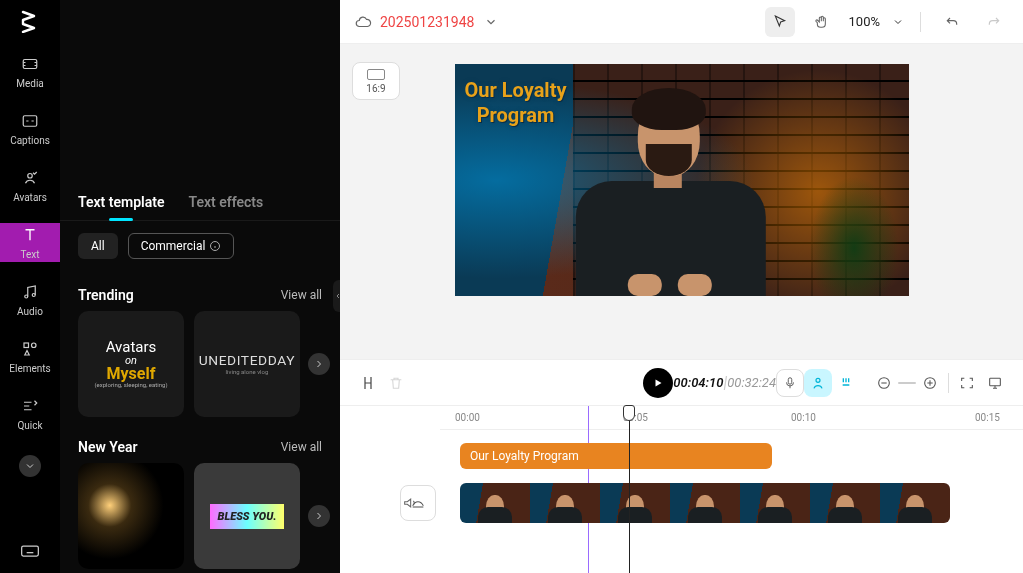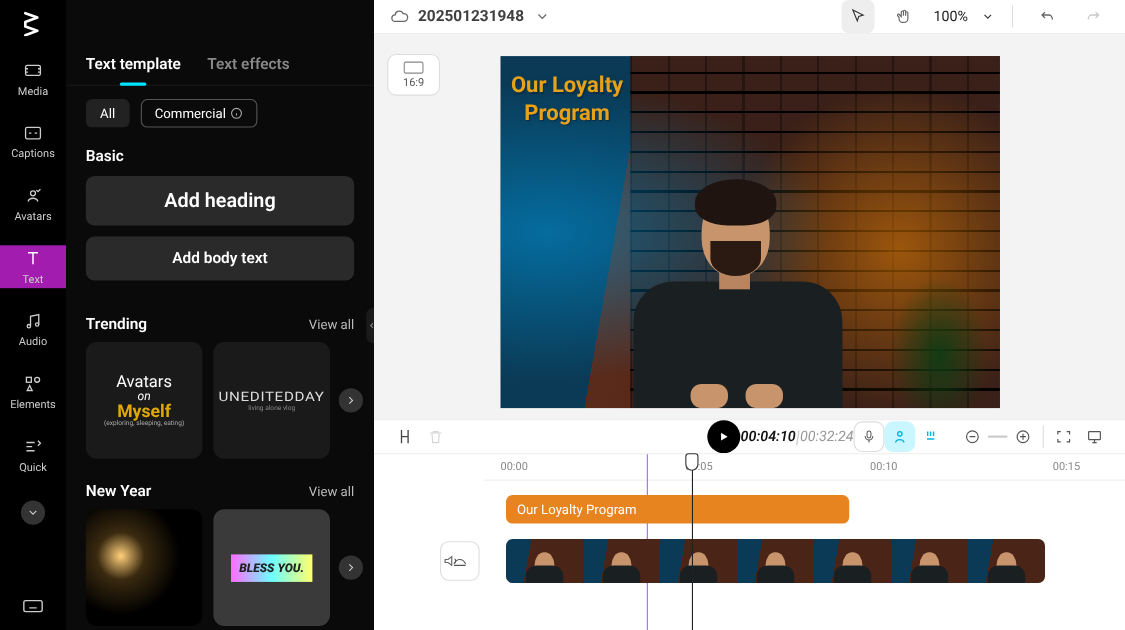--- a/index.html
+++ b/index.html
@@ -38,30 +38,30 @@
   .t-uned .l1{font-size:12px;letter-spacing:0.5px;transform:scaleX(1.15);}
   .t-uned .l2{font-size:6px;color:#888;}
   .fireworks{background:radial-gradient(circle at 30% 40%,#ffd07a 0,#3a2a10 22%,#000 55%);}
   .bless{background:#3a3a3a;}
   .bless-box{background:linear-gradient(90deg,#ff6bff,#6bffff,#ffff6b);padding:6px 8px;font-size:11px;font-weight:900;color:#222;font-style:italic;}
   .edge-handle{position:absolute;right:-3px;top:280px;width:10px;height:32px;background:#1a1a1a;border-radius:6px 0 0 6px;display:flex;align-items:center;justify-content:center;cursor:pointer;}
   .main{flex:1;display:flex;flex-direction:column;background:#fff;}
   .topbar{height:44px;display:flex;align-items:center;padding:0 14px;gap:12px;border-bottom:1px solid #eee;}
   .tb-left{display:flex;align-items:center;gap:8px;}
   .tb-icon{width:18px;height:18px;display:flex;align-items:center;justify-content:center;color:#555;}
-  .tb-title{font-size:14px;color:#404040;font-weight:700;}
+  .tb-title{font-size:14px;color:#ef4444;font-weight:400;}
   .tb-spacer{flex:1;}
   .tb-btn{width:30px;height:30px;border-radius:6px;display:flex;align-items:center;justify-content:center;cursor:pointer;color:#333;}
   .tb-btn.active{background:#eee;}
   .zoom-lbl{font-size:13px;color:#222;}
   .preview-area{flex:1;background:#f3f3f3;display:flex;align-items:flex-start;justify-content:center;padding:20px 0 10px;position:relative;gap:14px;}
   .ratio-chip{position:absolute;left:12px;top:18px;width:48px;height:38px;border:1px solid #ddd;border-radius:8px;background:#fff;display:flex;flex-direction:column;align-items:center;justify-content:center;gap:3px;cursor:pointer;}
   .ratio-shape{width:18px;height:11px;border:1.5px solid #888;border-radius:2px;}
   .ratio-txt{font-size:10px;color:#555;}
-  .preview{width:454px;height:320px;background:linear-gradient(100deg,#0a3a55 0%,#0a3a55 26%,#5a2a1a 26%,#4a2416 100%);position:relative;overflow:hidden;}
+  .preview{width:454px;height:232px;background:linear-gradient(100deg,#0a3a55 0%,#0a3a55 26%,#5a2a1a 26%,#4a2416 100%);position:relative;overflow:hidden;}
   .brick{position:absolute;right:0;top:0;bottom:0;width:74%;
     background-image:
       repeating-linear-gradient(0deg,#3a2018 0,#3a2018 16px,#000 16px,#000 18px),
       repeating-linear-gradient(90deg,rgba(0,0,0,0.35) 0,rgba(0,0,0,0.35) 2px,transparent 2px,transparent 34px);
     background-blend-mode:multiply;}
   .glow-left{position:absolute;left:0;top:0;bottom:0;width:76%;background:radial-gradient(ellipse at 12% 50%,rgba(0,150,220,0.55),transparent 60%);}
   .glow-right{position:absolute;right:-10%;top:-10%;width:60%;height:130%;background:radial-gradient(circle,rgba(255,140,0,0.5),transparent 60%);}
   .plant{position:absolute;right:10px;bottom:0;width:90px;height:120px;background:radial-gradient(ellipse at 50% 60%,rgba(10,60,20,0.9),transparent 70%);}
   .person{position:absolute;left:44%;bottom:0;transform:translateX(-42%);width:210px;height:228px;}
   .torso{position:absolute;bottom:0;left:10px;width:190px;height:115px;background:#1a1f22;border-radius:36px 36px 0 0;}
@@ -199,25 +199,20 @@
     <div class="pill">All</div>
     <div class="pill outline">
       <span>Commercial</span>
       <svg width="12" height="12" viewBox="0 0 24 24" fill="none" stroke="#aaa" stroke-width="2">
           <circle cx="12" cy="12" r="9"></circle>
           <path d="M12 8h0M12 12v4"></path>
         </svg>
     </div>
   </div>
   <div class="section">
-    <div class="section-h">Basic</div>
-    <div class="btn-block big">Add heading</div>
-    <div class="btn-block sm">Add body text</div>
-  </div>
-  <div class="section">
     <div class="row-head">
       <div class="section-h" style="margin:0">Trending</div>
       <div class="viewall">View all</div>
     </div>
     <div class="thumb-row">
       <div class="thumb">
         <div class="t-focus">
           <div class="l1">Avatars</div>
           <div class="l2">on</div>
           <div class="l3">Myself</div>
@@ -393,21 +388,21 @@
           <path d="M9 20h6M12 16v4"></path>
         </svg>
       </div>
   </div>
 
   <div class="timeline">
     <div class="ruler">
       <span style="left:15px">00:00</span>
       <span style="left:183px">00:05</span>
       <span style="left:351px">00:10</span>
-      <span style="left:517px">00:15</span>
+      <span style="left:535px">00:15</span>
     </div>
     <div class="pline" style="left:248px"></div>
     <div class="tracks">
       <div class="track">
         <div class="t-icon"></div>
         <div class="text-clip" style="width:312px">
           <span>Our Loyalty Program</span>
         </div>
       </div>
       <div class="track">

